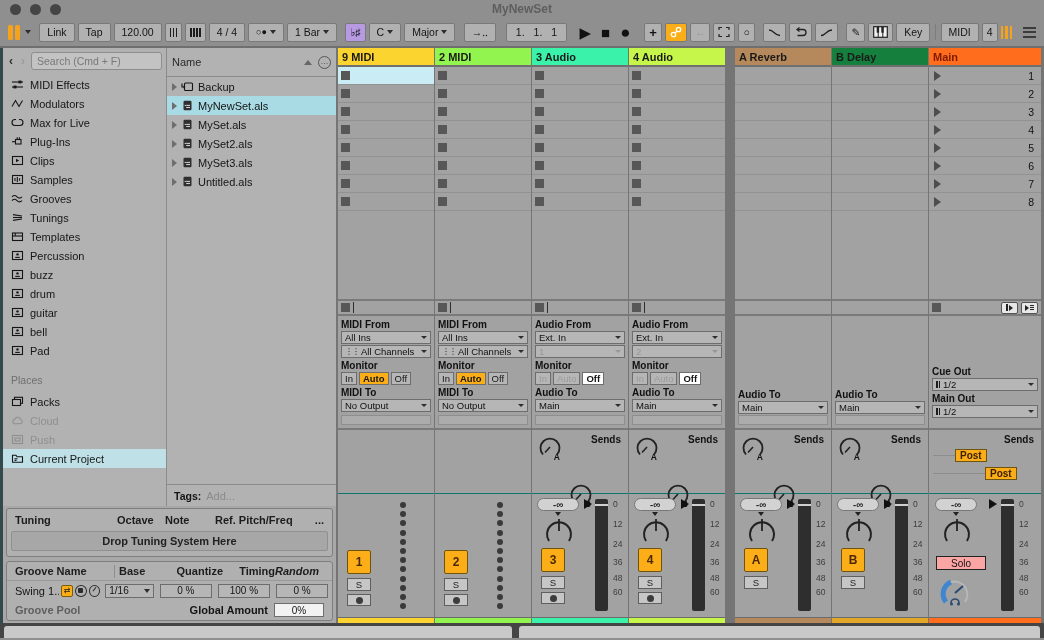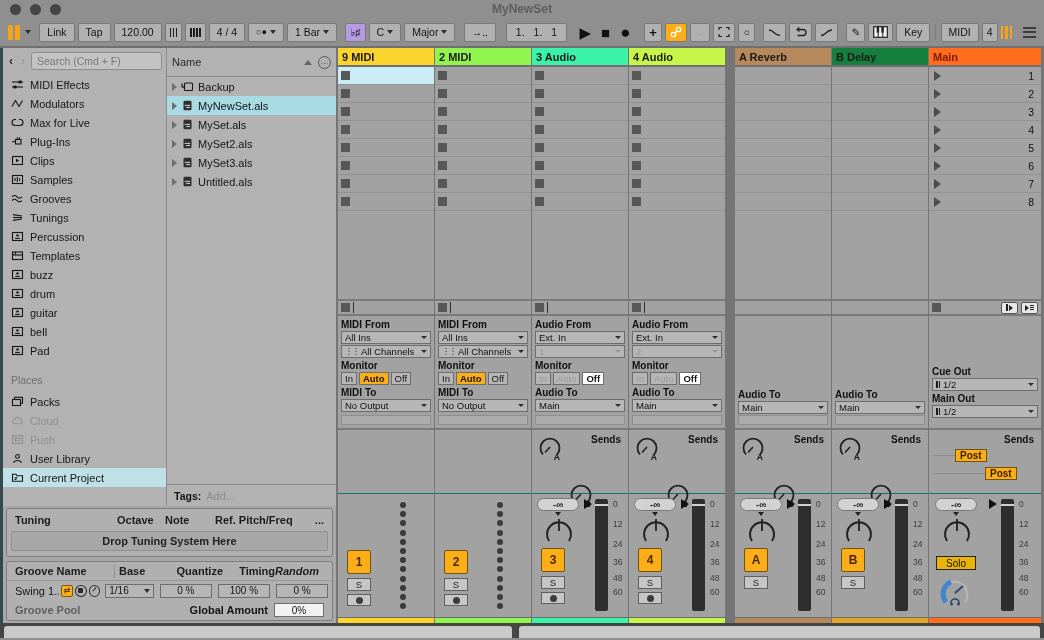--- a/index.html
+++ b/index.html
@@ -139,21 +139,21 @@
   .post-line { position:absolute; height:1px; background:#8d8d8d; }
 
   .mixer { height:123px; position:relative; }
   .pill { position:absolute; left:5px; top:4px; width:42px; height:13px; background:#d2d2d2; border:1px solid #777; border-radius:7px; display:flex; align-items:center; justify-content:center; font-size:9.5px; font-weight:bold; color:#1a1a1a; }
   .pan-tri { position:absolute; left:23px; top:18px; width:0; height:0; border-left:3.5px solid transparent; border-right:3.5px solid transparent; border-top:4.5px solid #222; }
   .pan-knob { position:absolute; left:9px; top:21px; }
   .numbtn { position:absolute; left:9px; width:24px; height:24px; background:#fbae17; border:1px solid #6d5410; border-radius:2px; display:flex; align-items:center; justify-content:center; font-weight:bold; font-size:12px; color:#4c2800; }
   .sbtn { position:absolute; left:9px; width:24px; height:13px; background:#c6c6c6; border:1px solid #5f5f5f; display:flex; align-items:center; justify-content:center; font-size:9.5px; color:#222; }
   .armbtn { position:absolute; left:9px; width:24px; height:12px; background:#c6c6c6; border:1px solid #5f5f5f; display:flex; align-items:center; justify-content:center; }
   .armbtn i { width:7px; height:7px; border-radius:50%; background:#3c3c3c; }
-  .solo-main { position:absolute; left:7px; top:62px; width:40px; height:14px; background:#eab308; border:1px solid #222; display:flex; align-items:center; justify-content:center; font-size:10px; color:#111; }
+  .solo-main { position:absolute; left:7px; top:62px; width:50px; height:14px; background:#fca5a5; border:1px solid #222; display:flex; align-items:center; justify-content:center; font-size:10px; color:#111; }
   .fader-tri { position:absolute; width:0; height:0; border-top:5.5px solid transparent; border-bottom:5.5px solid transparent; border-left:8px solid #111; }
   .meter-bar { position:absolute; top:5px; width:13px; height:112px; background:#2e2e2e; border-radius:2px; }
   .meter-bar::after { content:""; position:absolute; left:0; right:0; top:5px; height:1.5px; background:#cfcfcf; }
   .mscale { position:absolute; top:5px; width:14px; height:112px; font-size:8.5px; color:#3c3c3c; }
   .mscale span { position:absolute; left:2px; }
   .dots-col { position:absolute; top:8px; display:flex; flex-direction:column; gap:3.2px; }
   .dots-col i { width:6px; height:6px; border-radius:50%; background:#3a3a3a; }
   .strip { height:6px; border-top:1px solid #6c6c6c; margin-top:auto; }
 
   .cue-knob { position:absolute; left:9px; top:82px; }
@@ -361,36 +361,36 @@
             <div class="side-item">
               <svg width="13" height="11" viewBox="0 0 13 11" fill="none" stroke="currentColor" stroke-width="1.1">
                 <line x1="2" y1="2.6" x2="11" y2="4"></line>
                 <line x1="2" y1="5.5" x2="11" y2="5.5"></line>
                 <line x1="2" y1="8.4" x2="11" y2="7"></line>
               </svg>
               <span>Tunings</span>
             </div>
             <div class="side-item">
               <svg width="13" height="11" viewBox="0 0 13 11" fill="none" stroke="currentColor" stroke-width="1.1">
+                <rect x="1.5" y="2" width="10" height="7.5"></rect>
+                <line x1="1.5" y1="5" x2="11.5" y2="5"></line>
+                <line x1="4.2" y1="2" x2="4.2" y2="5"></line>
+              </svg>
+              <span>Templates</span>
+            </div>
+            <div class="side-item">
+              <svg width="13" height="11" viewBox="0 0 13 11" fill="none" stroke="currentColor" stroke-width="1.1">
                 <rect x="1.5" y="1.5" width="10" height="8"></rect>
                 <circle cx="6.5" cy="4.4" r="1.2" fill="currentColor" stroke="none"></circle>
                 <line x1="4.2" y1="7.4" x2="8.8" y2="7.4"></line>
               </svg>
               <span>Percussion</span>
             </div>
             <div class="side-item">
               <svg width="13" height="11" viewBox="0 0 13 11" fill="none" stroke="currentColor" stroke-width="1.1">
-                <rect x="1.5" y="2" width="10" height="7.5"></rect>
-                <line x1="1.5" y1="5" x2="11.5" y2="5"></line>
-                <line x1="4.2" y1="2" x2="4.2" y2="5"></line>
-              </svg>
-              <span>Templates</span>
-            </div>
-            <div class="side-item">
-              <svg width="13" height="11" viewBox="0 0 13 11" fill="none" stroke="currentColor" stroke-width="1.1">
                 <rect x="1.5" y="1.5" width="10" height="8"></rect>
                 <circle cx="6.5" cy="4.4" r="1.2" fill="currentColor" stroke="none"></circle>
                 <line x1="4.2" y1="7.4" x2="8.8" y2="7.4"></line>
               </svg>
               <span>buzz</span>
             </div>
             <div class="side-item">
               <svg width="13" height="11" viewBox="0 0 13 11" fill="none" stroke="currentColor" stroke-width="1.1">
                 <rect x="1.5" y="1.5" width="10" height="8"></rect>
                 <circle cx="6.5" cy="4.4" r="1.2" fill="currentColor" stroke="none"></circle>
@@ -437,27 +437,20 @@
                 <path d="M3.5,8.7 A2.3,2.3 0 0 1 3.8,4.2 A3.2,3.2 0 0 1 9.9,4.8 A2,2 0 0 1 9.5,8.7 Z"></path>
               </svg>
               <span>Cloud</span>
             </div>
             <div class="side-item disabled">
               <svg width="13" height="11" viewBox="0 0 13 11" fill="none" stroke="currentColor" stroke-width="1.1">
                 <rect x="1.5" y="1.5" width="10" height="8"></rect>
                 <rect x="4" y="4" width="5" height="3"></rect>
               </svg>
               <span>Push</span>
-            </div>
-            <div class="side-item">
-              <svg width="13" height="11" viewBox="0 0 13 11" fill="none" stroke="currentColor" stroke-width="1.1">
-                <circle cx="6.5" cy="3.4" r="1.9"></circle>
-                <path d="M2.5,9.8 A4.2,3.4 0 0 1 10.5,9.8"></path>
-              </svg>
-              <span>User Library</span>
             </div>
             <div class="side-item selected">
               <svg width="13" height="11" viewBox="0 0 13 11" fill="none" stroke="currentColor" stroke-width="1.1">
                 <path d="M1.5,2.3 H5 L6,3.8 H11.5 V9.2 H1.5 Z"></path>
                 <line x1="3.5" y1="5.8" x2="6.5" y2="5.8"></line>
                 <line x1="3.5" y1="7.4" x2="5.5" y2="7.4"></line>
               </svg>
               <span>Current Project</span>
             </div>
           </div>

